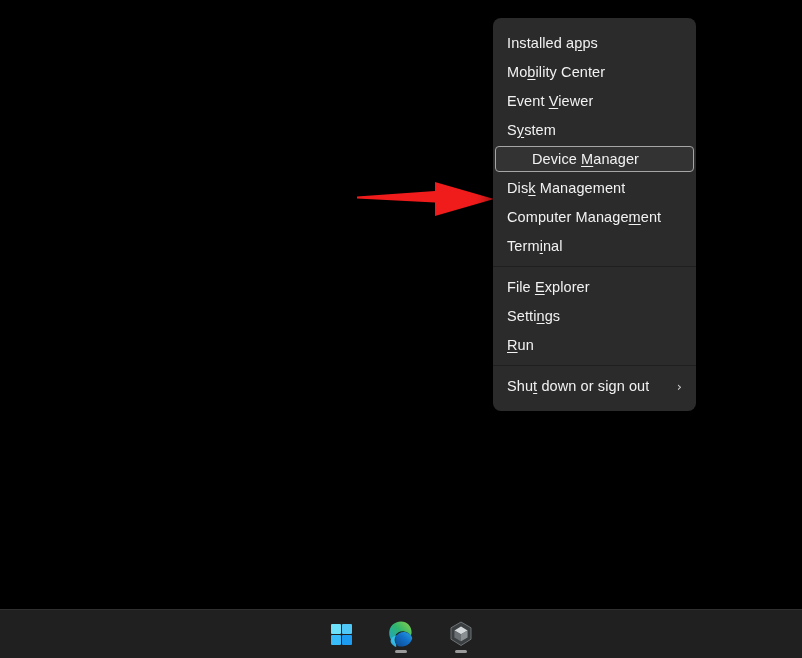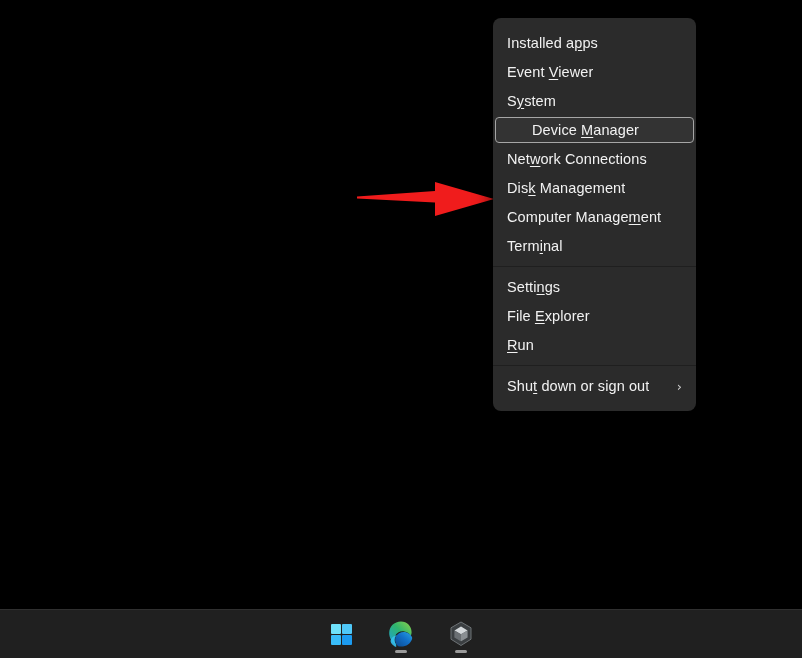--- a/index.html
+++ b/index.html
@@ -168,50 +168,50 @@
   <polygon id="arrow-shape" points="0,14.5 78,9 78,0 137,17 78,34 78,20.5 0,16.5" fill="#f01c1c"></polygon>
 </svg>
 
 <div id="winx-menu" style="background: rgb(43, 43, 43);">
 
   <div class="menu-group">
     <div class="menu-item">
       <span class="label">Installed a<u>p</u>ps</span>
     </div>
     <div class="menu-item">
+      <span class="label">Mo<u>b</u>ility Center</span>
+    </div>
+    <div class="menu-item">
       <span class="label">Event <u>V</u>iewer</span>
     </div>
     <div class="menu-item">
       <span class="label">S<u>y</u>stem</span>
     </div>
     <div class="menu-item selected" style="border-color: rgb(166, 166, 166); padding-left: 36px;">
       <span class="label">Device <u>M</u>anager</span>
     </div>
     <div class="menu-item">
-      <span class="label">Net<u>w</u>ork Connections</span>
-    </div>
-    <div class="menu-item">
       <span class="label">Dis<u>k</u> Management</span>
     </div>
     <div class="menu-item">
       <span class="label">Computer Manage<u>m</u>ent</span>
     </div>
     <div class="menu-item">
       <span class="label">Term<u>i</u>nal</span>
     </div>
   </div>
 
   <div class="menu-separator"></div>
 
   <div class="menu-group">
     <div class="menu-item">
+      <span class="label">File <u>E</u>xplorer</span>
+    </div>
+    <div class="menu-item">
       <span class="label">Setti<u>n</u>gs</span>
-    </div>
-    <div class="menu-item">
-      <span class="label">File <u>E</u>xplorer</span>
     </div>
     <div class="menu-item">
       <span class="label"><u>R</u>un</span>
     </div>
   </div>
 
   <div class="menu-separator"></div>
 
   <div class="menu-group">
     <div class="menu-item">

